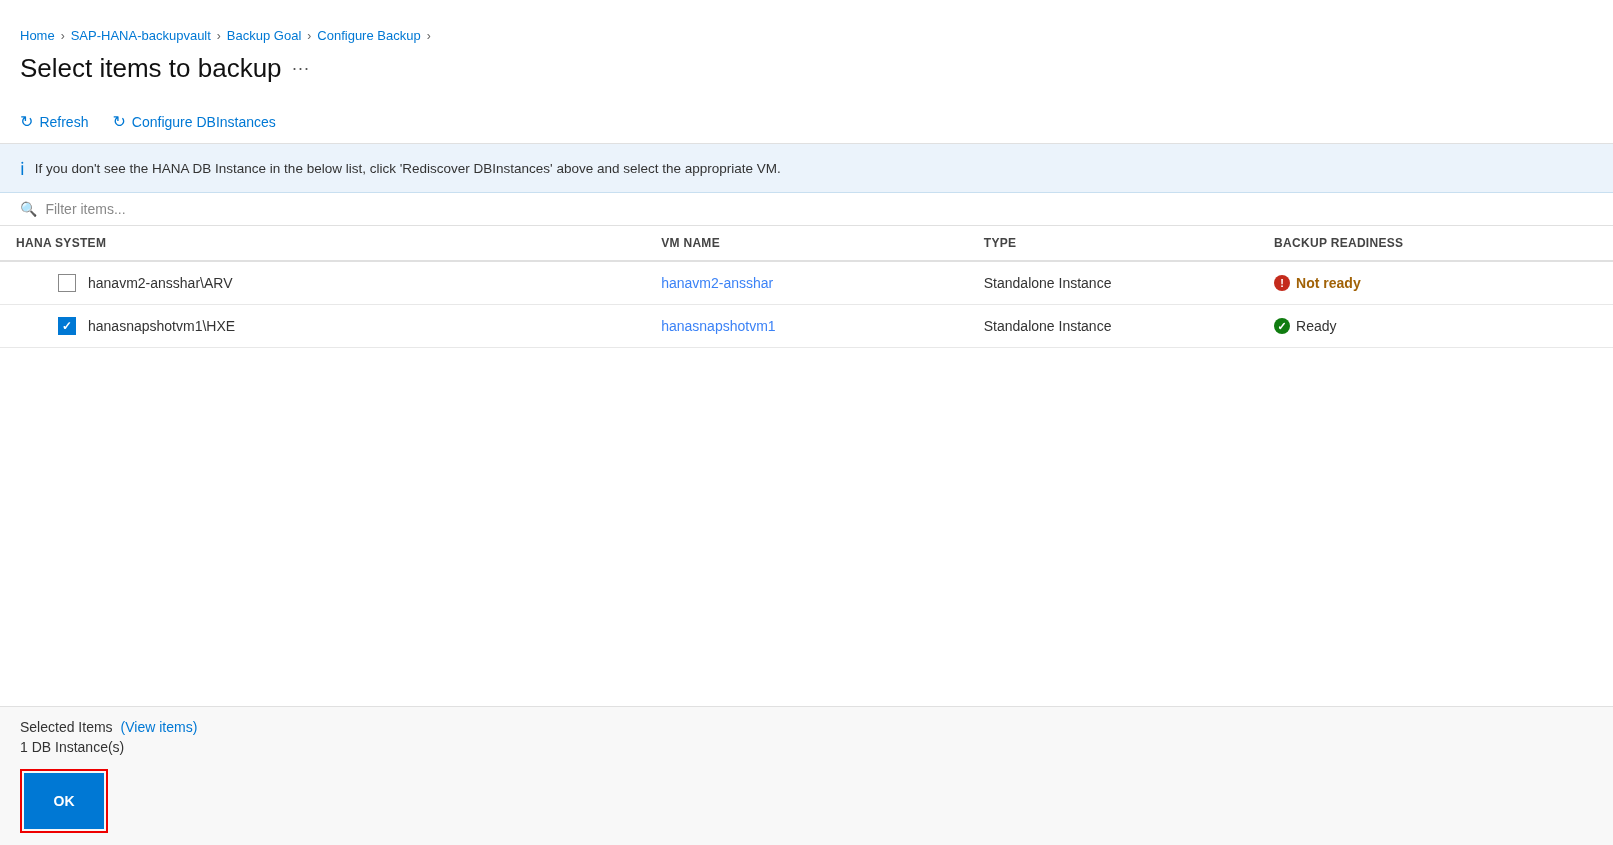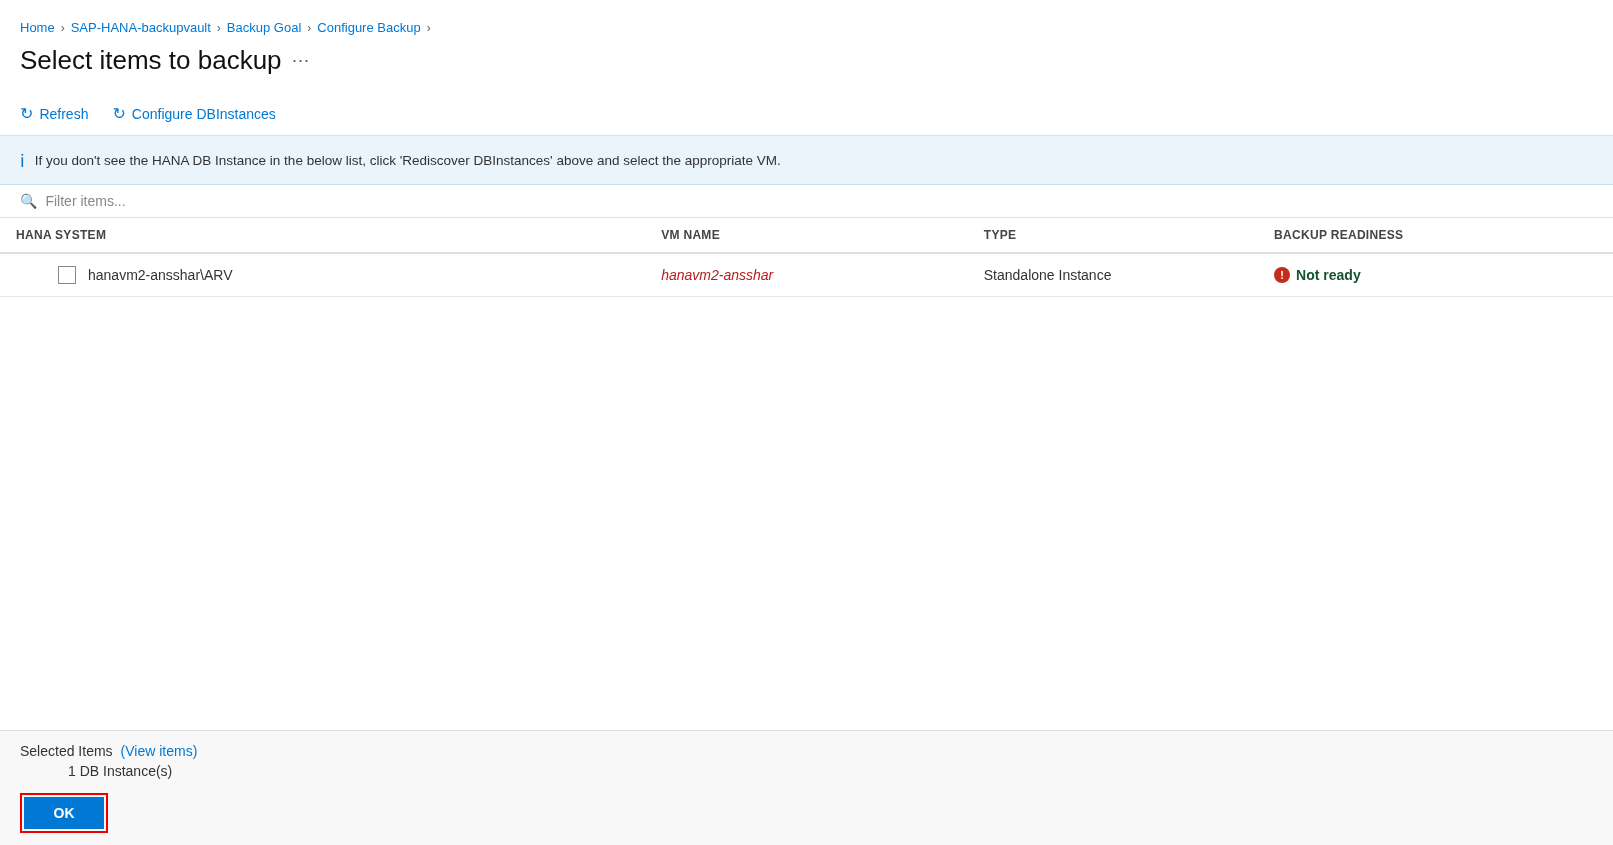--- a/index.html
+++ b/index.html
@@ -1,21 +1,21 @@
 <!DOCTYPE html>
 <html><head>
   <meta charset="utf-8">
   <style>
     * { box-sizing: border-box; margin: 0; padding: 0; }
     body { font-family: 'Segoe UI', Arial, sans-serif; font-size: 14px; color: #333; background: #fff; }
     
     .page-container { display: flex; flex-direction: column; height: 845px; width: 1613px; overflow: hidden; }
     
     
-    .breadcrumb { padding: 20px 20px 6px 20px; display: flex; align-items: center; gap: 6px; font-size: 13px; }
+    .breadcrumb { padding: 28px 20px 6px 20px; display: flex; align-items: center; gap: 6px; font-size: 13px; }
     .breadcrumb a { color: #0078d4; text-decoration: none; }
     .breadcrumb-sep { color: #666; font-size: 12px; }
     
     
     .page-title-row { display: flex; align-items: center; gap: 10px; padding: 4px 20px 16px 20px; }
     .page-title { font-size: 26px; font-weight: 300; color: #111; }
     .title-ellipsis { font-size: 18px; color: #555; cursor: pointer; }
     
     
     .toolbar { display: flex; align-items: center; gap: 24px; padding: 8px 20px; border-bottom: 1px solid #e0e0e0; }
@@ -51,36 +51,36 @@
     
     .checkbox-wrap { width: 18px; height: 18px; border: 1px solid #888; display: inline-flex; align-items: center; justify-content: center; flex-shrink: 0; }
     .checkbox-wrap.checked { background: #0078d4; border-color: #0078d4; }
     .checkbox-wrap.checked::after { content: '✓'; color: #fff; font-size: 12px; font-weight: bold; }
     
     
     .status-badge { display: flex; align-items: center; gap: 6px; }
     .status-dot { width: 16px; height: 16px; border-radius: 50%; display: inline-flex; align-items: center; justify-content: center; font-size: 11px; font-weight: bold; flex-shrink: 0; }
     .status-dot.error { background: #c42b1c; color: #fff; }
     .status-dot.success { background: #107c10; color: #fff; }
-    .status-not-ready { color: #14532d; font-weight: 600; }
+    .status-not-ready { color: #a16207; font-weight: 600; }
     .status-ready { color: #333; }
     
     
     .footer { border-top: 1px solid #e0e0e0; padding: 12px 20px; background: #f8f8f8; }
     .footer-selected { display: flex; align-items: center; gap: 8px; margin-bottom: 4px; font-size: 14px; }
     .footer-selected-label { color: #333; }
     .footer-view-items { color: #0078d4; cursor: pointer; text-decoration: none; }
-    .footer-count { font-size: 14px; color: #333; margin-bottom: 14px; margin-left: 48px; }
+    .footer-count { font-size: 14px; color: #333; margin-bottom: 14px; }
     
     
     .ok-btn-wrap { display: inline-block; border: 2px solid #e00; padding: 2px; }
-    .ok-btn { background: #0078d4; color: #fff; border: none; padding: 8px 28px; font-size: 14px; font-weight: 600; cursor: pointer; min-width: 80px; }
+    .ok-btn { background: #0078d4; color: #fff; border: none; padding: 20px 28px; font-size: 14px; font-weight: 600; cursor: pointer; min-width: 80px; }
 
     
-    .vm-name { color: #b91c1c; font-style: italic; }
+    .vm-name { color: #3b82f6; }
   </style>
 </head>
 <body>
 
 <div class="page-container">
 
   <nav class="breadcrumb">
     <a href="#">Home</a>
     <span class="breadcrumb-sep">›</span>
     <a href="#">SAP-HANA-backupvault</a>
@@ -139,20 +139,36 @@
             </td>
             <td class="col-vm vm-name">hanavm2-ansshar</td>
             <td class="col-type">Standalone Instance</td>
             <td class="col-readiness">
               <div class="status-badge">
                 <span class="status-dot error">!</span>
                 <span class="status-not-ready">Not ready</span>
               </div>
             </td>
           </tr>
+          <tr>
+            <td class="col-hana">
+              <div class="checkbox-cell">
+                <span class="checkbox-wrap checked" style="cursor: pointer;"></span>
+                <span>hanasnapshotvm1\HXE</span>
+              </div>
+            </td>
+            <td class="col-vm vm-name">hanasnapshotvm1</td>
+            <td class="col-type">Standalone Instance</td>
+            <td class="col-readiness">
+              <div class="status-badge">
+                <span class="status-dot success">✓</span>
+                <span class="status-ready">Ready</span>
+              </div>
+            </td>
+          </tr>
         </tbody>
     </table>
   </div>
 
   <div class="footer">
     <div class="footer-selected">
       <span class="footer-selected-label">Selected Items</span>
       <a class="footer-view-items" href="#">(View items)</a>
     </div>
     <div class="footer-count">1 DB Instance(s)</div>

